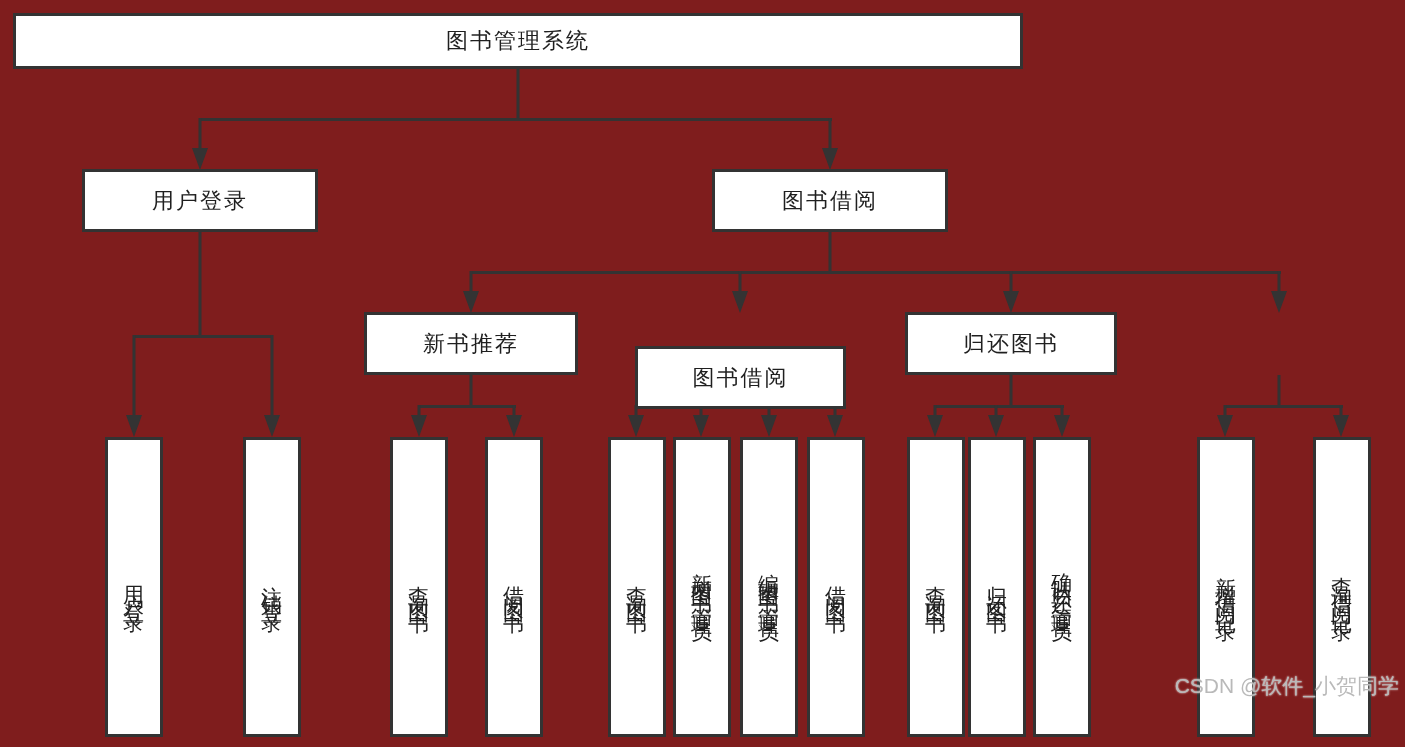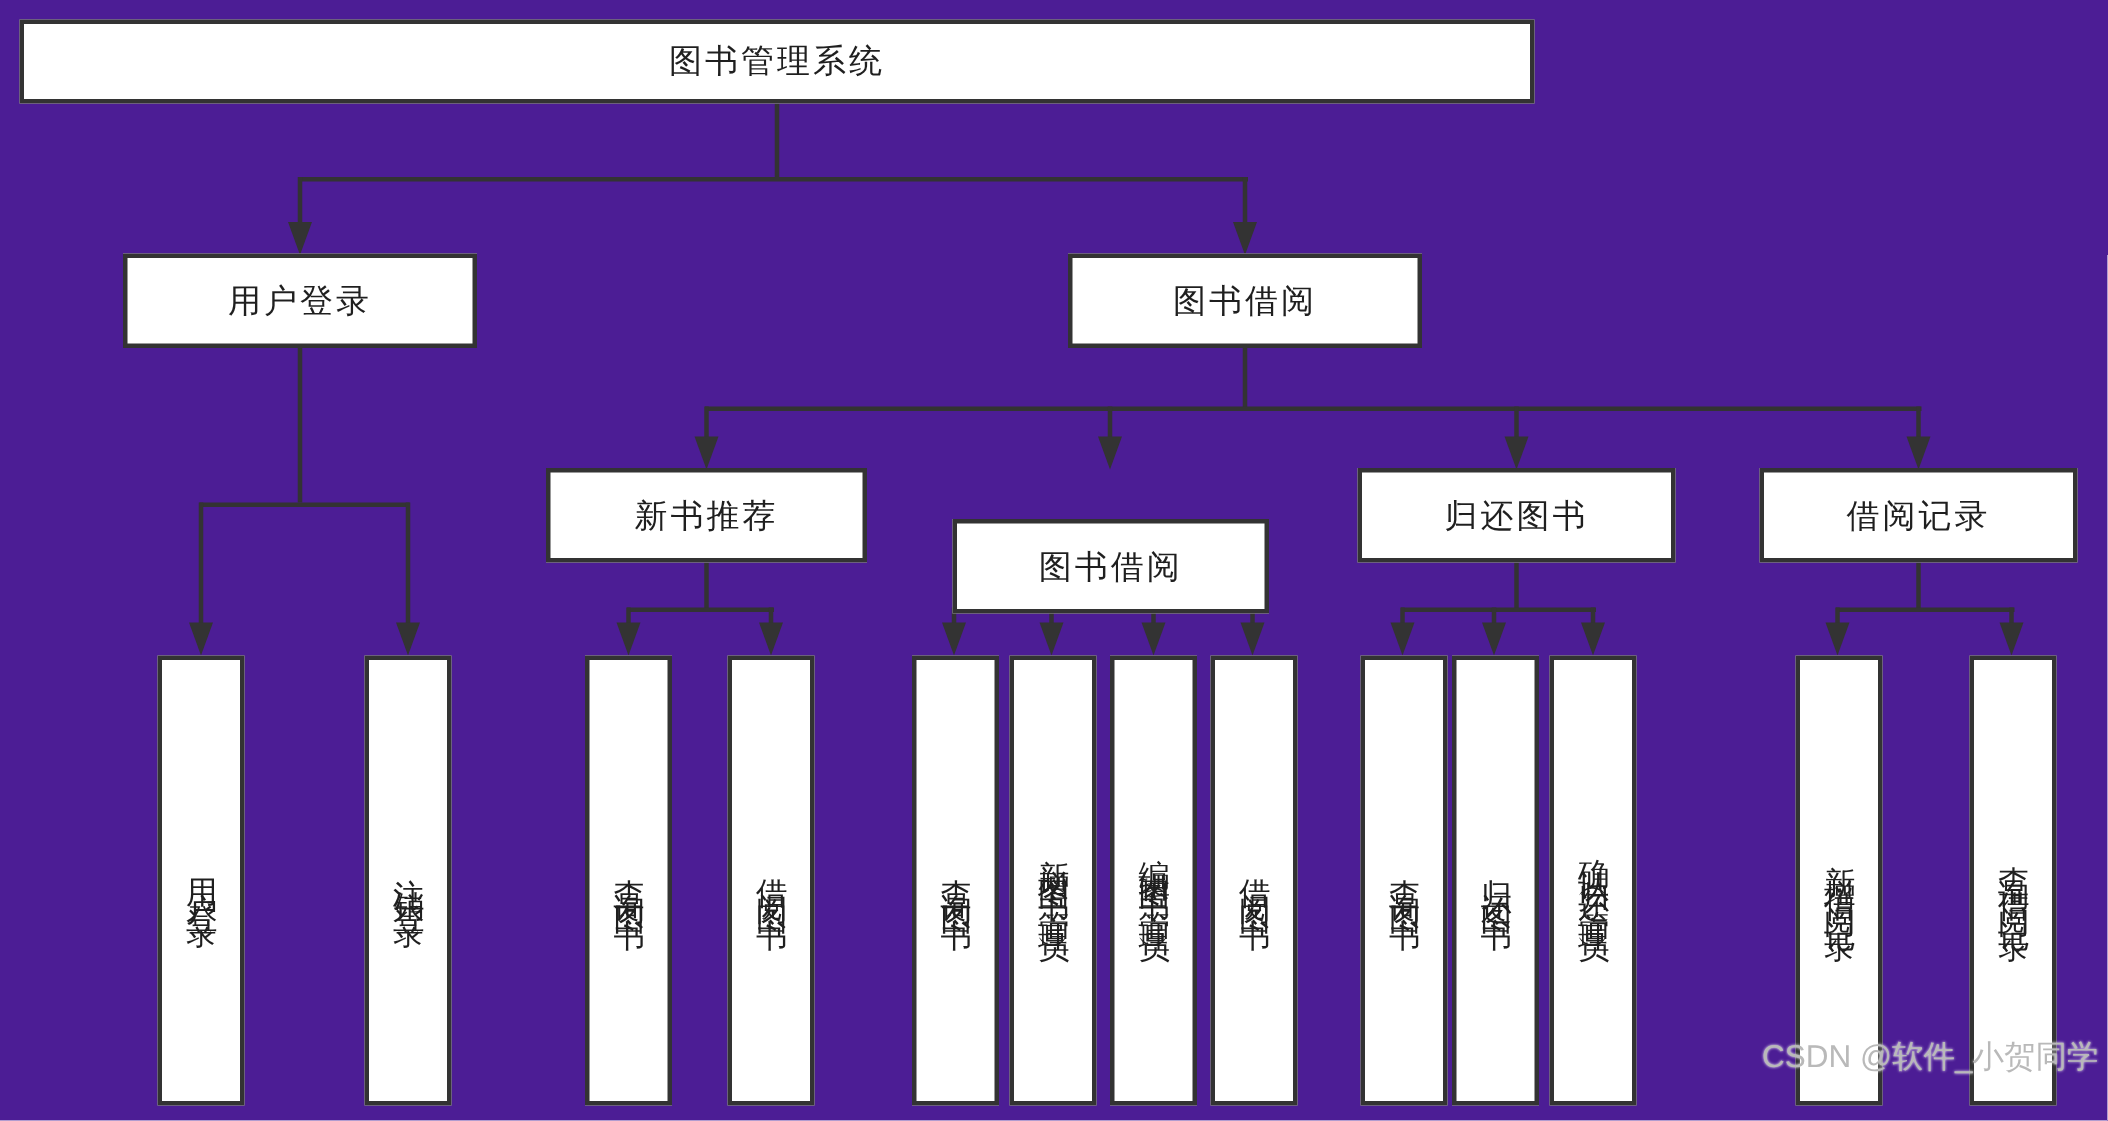--- a/index.html
+++ b/index.html
@@ -1,20 +1,20 @@
 <!DOCTYPE html>
 <html><head>
 <meta charset="utf-8">
 <style>
   html, body { margin: 0; padding: 0; background: #ffffff; }
   .stage {
     position: relative;
     width: 1405px;
     height: 747px;
-    background: #4c1d95;
+    background: #7f1d1d;
     font-family: "Liberation Sans", "DejaVu Sans", sans-serif;
     color: #1f1f1f;
     overflow: hidden;
   }
   
   .box {
     position: absolute;
     box-sizing: border-box;
     background: #ffffff;
     border: 3px solid #333333;
@@ -67,21 +67,21 @@
     left: 0;
     bottom: 0;
     width: 0; height: 0;
     border-left: 8px solid transparent;
     border-right: 8px solid transparent;
     border-top: 22px solid #333333;
   }
   
   .watermark {
     position: absolute;
-    top: 690px;
+    top: 672px;
     right: 6px;
     font-size: 21px;
     color: #b9b9b9;
     text-shadow: 0 0 2px #ffffff;
     z-index: 5;
     white-space: nowrap;
   }
 </style>
 </head>
 <body>
@@ -118,23 +118,20 @@
 
   <div class="box header" style="left:364px; top:312px; width:214px; height:63px;text-align:center;">
     <span>新书推荐</span>
   </div>
   <div class="box header" style="left:635px; top:312px; width:211px; height:63px;margin-top:34px;">
     <span>图书借阅</span>
   </div>
   <div class="box header" style="left:905px; top:312px; width:212px; height:63px;">
     <span>归还图书</span>
   </div>
-  <div class="box header" style="left:1173px; top:312px; width:212px; height:63px;">
-    <span>借阅记录</span>
-  </div>
 
   <div class="vline" style="left:471px; top:375px; height:33px;"></div>
   <div class="hline" style="left:418px; top:405px; width:98px;"></div>
   <div class="arrow" style="left:419px; top:405px; height:32px;"></div>
   <div class="arrow" style="left:514px; top:405px; height:32px;"></div>
 
   <div class="vline" style="left:740px; top:375px; height:33px;"></div>
   <div class="hline" style="left:635px; top:405px; width:202px;"></div>
   <div class="arrow" style="left:636px; top:405px; height:32px;"></div>
   <div class="arrow" style="left:701px; top:405px; height:32px;"></div>

